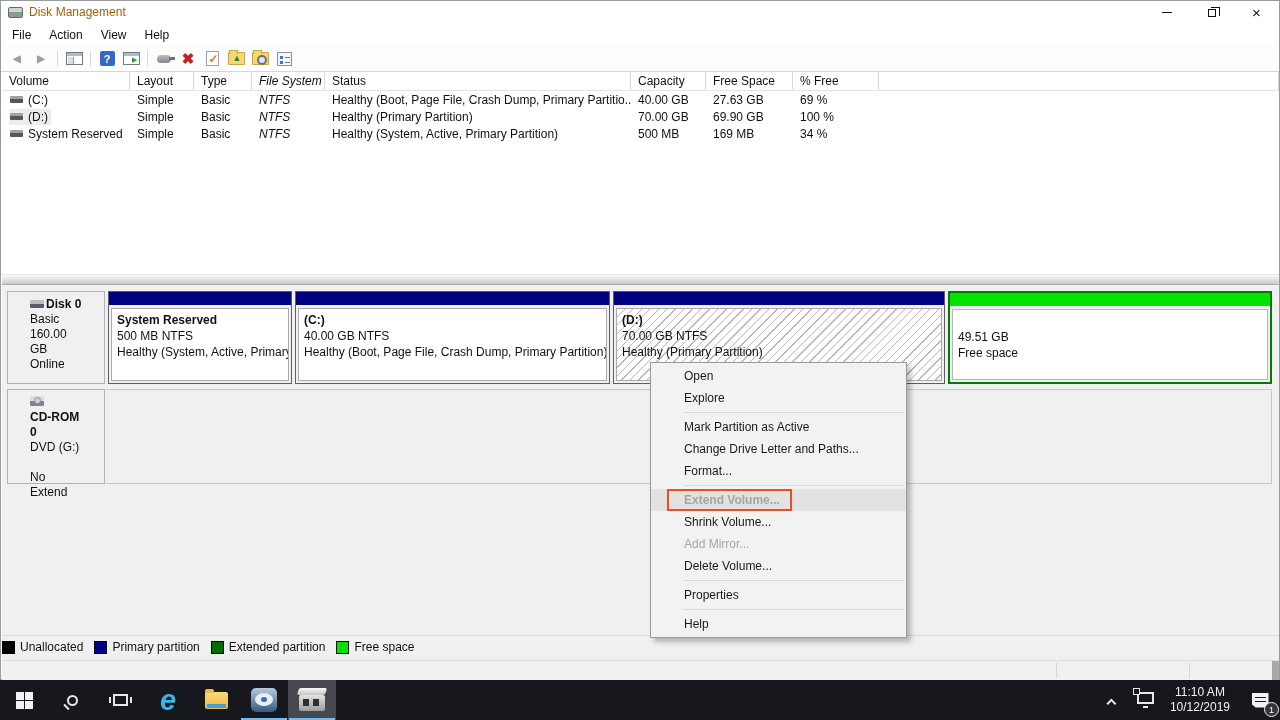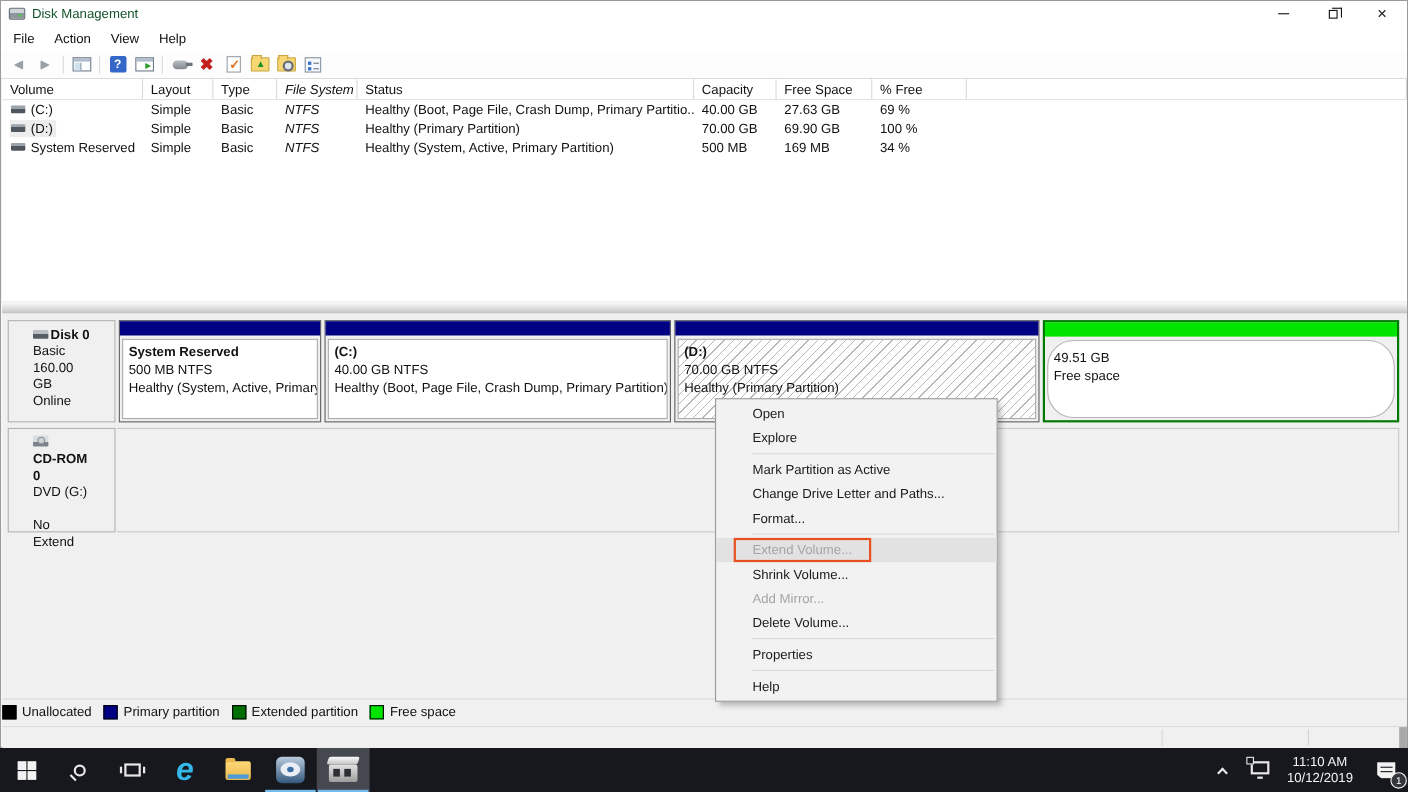--- a/index.html
+++ b/index.html
@@ -10,21 +10,21 @@
   
   #window { position:absolute; left:0; top:0; width:1280px; height:680px;
     background:#fff; border:1px solid #9b9b9b; }
 
   
   #titlebar { position:absolute; left:0; top:0; right:0; height:22px; background:#fff;
     display:flex; align-items:center; }
   .app-icon { width:15px; height:11px; margin:0 6px 0 7px;
     background:linear-gradient(#cfd4d9 0 45%, #8d969e 45% 100%); border:1px solid #5f6a72; border-radius:2px; position:relative; }
   .app-icon::after { content:""; position:absolute; right:2px; bottom:2px; width:3px; height:2px; background:#4ec94e; }
-  #titlebar .title { font-size:12px; color:#14532d; }
+  #titlebar .title { font-size:12px; color:#a16207; }
   .win-controls { margin-left:auto; display:flex; height:22px; }
   .win-btn { width:45px; height:22px; display:flex; align-items:center; justify-content:center; }
   .glyph-min { width:10px; height:1px; background:#111; }
   .glyph-restore { width:8px; height:8px; border:1px solid #111; position:relative; background:#fff; margin-top:2px; }
   .glyph-restore::before { content:""; position:absolute; left:2px; top:-3px; width:8px; height:8px; border:1px solid #111; border-bottom:none; border-left:none; }
   .glyph-close { font-size:15px; line-height:15px; color:#111; }
 
   
   #menubar { position:absolute; left:0; top:22px; right:0; height:23px; background:#fff;
     display:flex; align-items:center; padding-left:2px; }
@@ -85,39 +85,39 @@
   .cd-ic::after { content:""; position:absolute; left:4px; top:1px; width:5px; height:5px; border:1px solid #8a9096; border-radius:50%; background:#cdd3d8; }
 
   .part { position:absolute; top:0; height:93px; border:1px solid #5f5f5f; background:#f0f0f0; }
   .part .bar { position:absolute; left:0; top:0; right:0; height:13px; }
   .part .body { position:absolute; left:2px; right:2px; top:16px; bottom:2px; background:#fff;
     border:1px solid #aaa; padding:3px 5px; font-size:12px; line-height:16px; color:#111;
     white-space:nowrap; overflow:hidden; }
   .part .body .pname { font-weight:bold; }
   .part.hatched .body { background:repeating-linear-gradient(135deg, #fff 0px, #fff 5px, #b7b7b7 5px, #b7b7b7 6px); }
   .part.free { border-width:2px; }
-  .part.free .body { border-color:#b5b5b5; padding-top:7px;border-radius:24px; }
+  .part.free .body { border-color:#b5b5b5; padding-top:19px; }
 
   
   #legend { position:absolute; left:0; right:0; top:350px; height:23px; border-top:1px solid #dadada;
     display:flex; align-items:center; padding-left:0; gap:11px; background:#f0f0f0; }
   .leg-item { display:flex; align-items:center; gap:5px; font-size:12px; color:#111; }
   .leg-swatch { width:13px; height:13px; border:1px solid #000; }
 
   
   #statusbar { position:absolute; left:1px; top:659px; width:1277px; height:20px; background:#f0f0f0; border-top:1px solid #dcdcdc; }
   .sb-div { position:absolute; top:2px; bottom:2px; width:1px; background:#d4d4d4; }
   .sb-grip { position:absolute; right:0; top:0; bottom:0; width:7px; background:#a9a9a9; }
 
   
   #ctxmenu { position:absolute; left:650px; top:362px; width:257px; background:#f2f2f2;
     border:1px solid #999; box-shadow:4px 4px 5px rgba(0,0,0,0.25); padding:2px 0; z-index:50; }
   .cm-item { height:22px; line-height:22px; padding-left:33px; font-size:12px; color:#1a1a1a; position:relative; }
   .cm-item.disabled { color:#a5a5a5; }
-  .cm-item.hover { background:#e2e2e2; }
+  .cm-item.hover { background:#e2e2e2;font-weight:bold; }
   .cm-sep { height:1px; background:#d9d9d9; margin:3px 2px 3px 32px; }
   .annot { position:absolute; left:16px; top:0px; width:125px; height:22px; border:2px solid #e8501f; pointer-events:none; }
 
   
   #taskbar { position:absolute; left:0; top:680px; width:1280px; height:40px; background:#16181d;
     display:flex; align-items:stretch; }
   .tk-btn { width:48px; height:40px; display:flex; align-items:center; justify-content:center; position:relative; }
   .tk-btn.running::after { content:""; position:absolute; left:1px; right:1px; bottom:0; height:2px; }
   .tk-btn.active { background:#45484e; }
   .start-grid { display:grid; grid-template-columns:8px 8px; grid-template-rows:8px 8px; gap:1px; }

